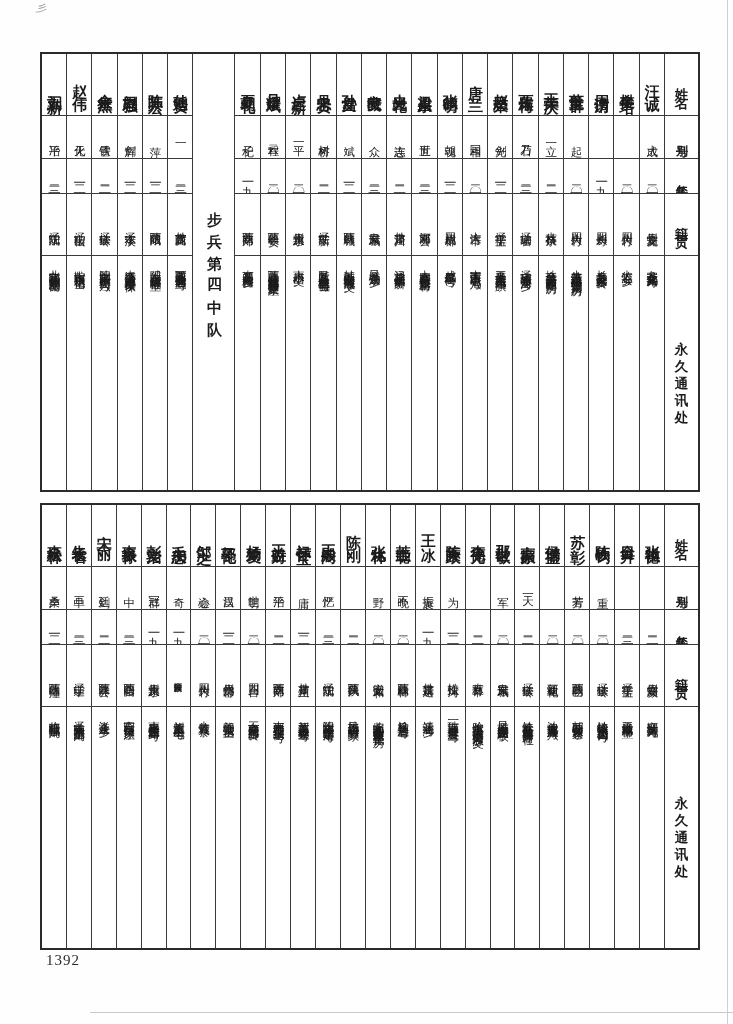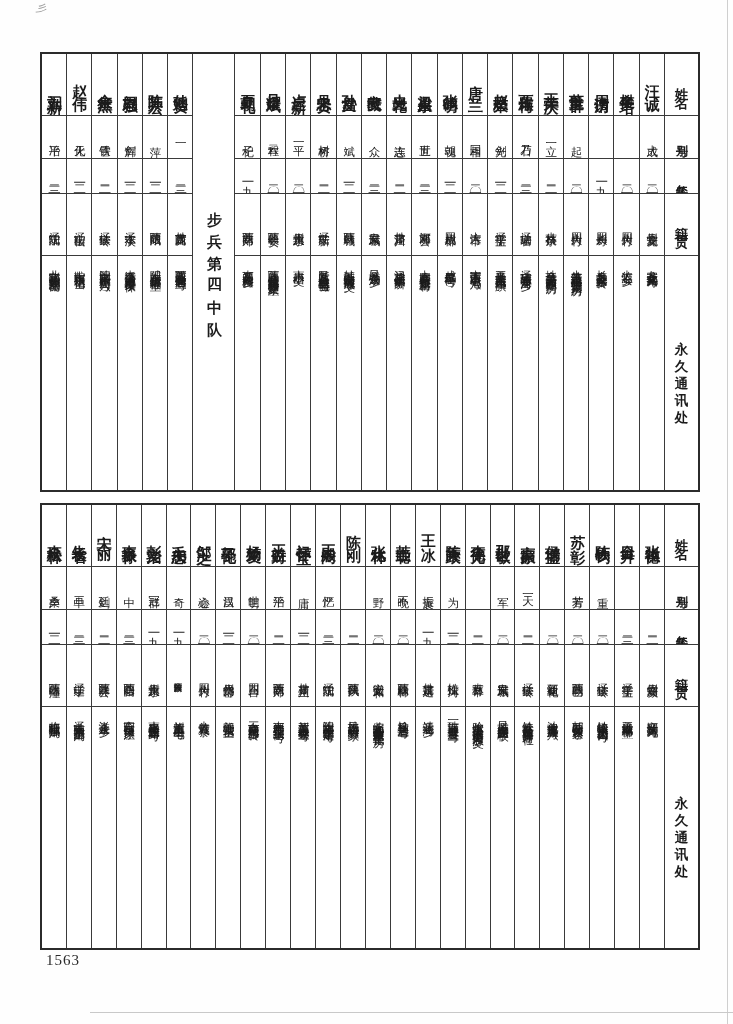--- a/index.html
+++ b/index.html
@@ -924,17 +924,17 @@
         </div>
         <div class="cell r-native">
           <span class="v-text">陕西临潼</span>
         </div>
         <div class="cell r-addr">
           <span class="v-text">临潼栎阳镇邮局</span>
         </div>
       </div>
     </section>
 
-  <div class="page-number">1563</div>
+  <div class="page-number">1392</div>
 
   <div class="edge-line-right"></div>
   <div class="edge-line-bottom"></div>
 </div>
 
 </body></html>

